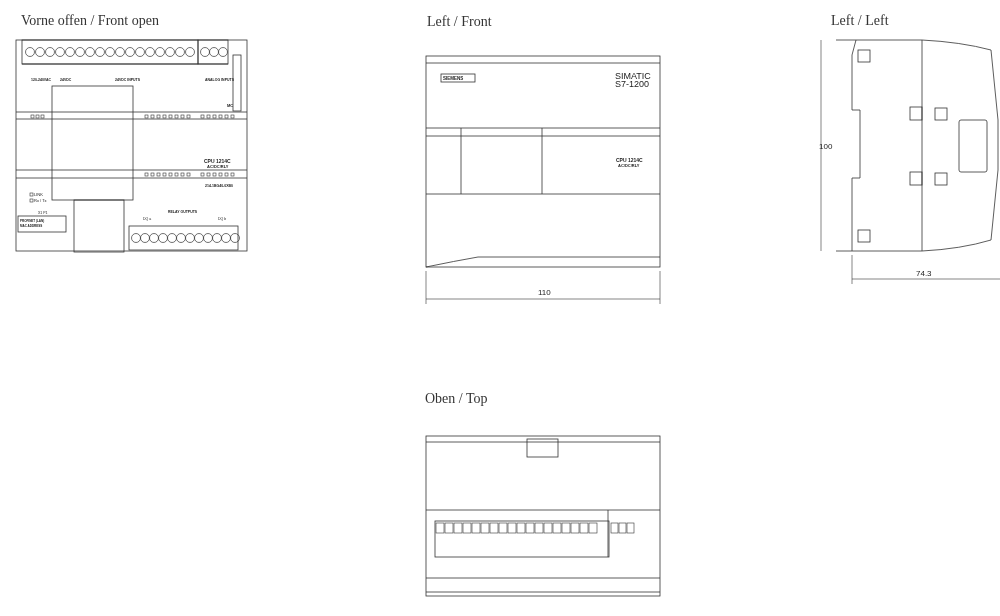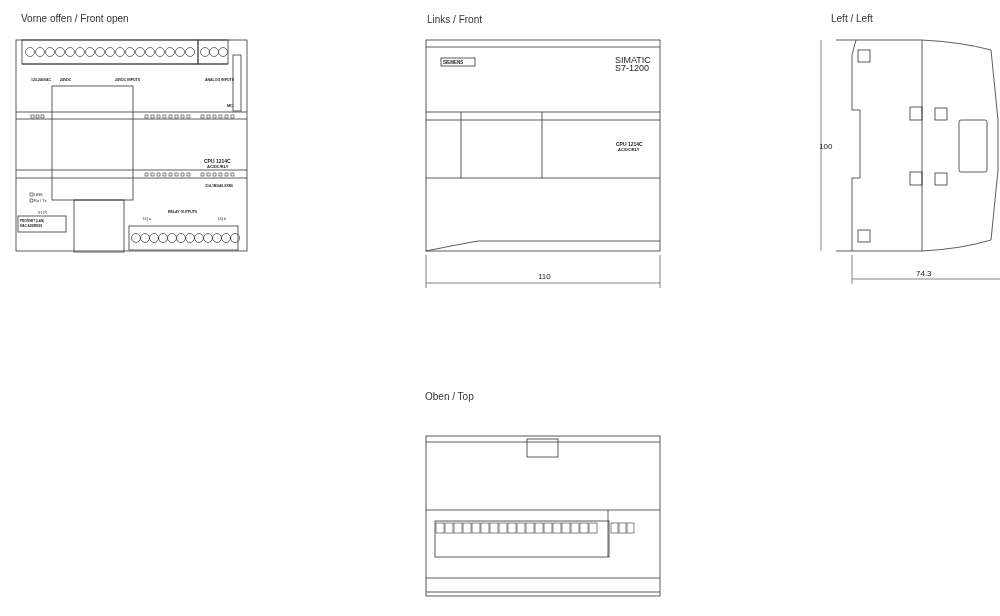--- a/index.html
+++ b/index.html
@@ -1,18 +1,18 @@
 <!DOCTYPE html>
 <html><head>
 <meta charset="utf-8">
 <style>
   html, body { margin:0; padding:0; background:#ffffff; }
   body { width:1000px; height:616px; position:relative; overflow:hidden;
          font-family:"Liberation Sans", sans-serif; color:#222; }
-  .label { position:absolute; font-size:10px; color:#333; white-space:nowrap; }
+  .label { position:absolute; font-size:14px; color:#333; white-space:nowrap;font-family:Liberation Serif, serif; }
   .view { position:absolute; }
   svg { position:absolute; left:0; top:0; overflow:visible; }
   .t { font-family:"Liberation Sans", sans-serif; fill:#222; }
 </style>
 </head>
 <body>
 
 <div class="label" style="left:21px;top:13px;">Vorne offen / Front open</div>
 
 <div class="view" style="left:0;top:0;width:260px;height:260px;">
@@ -118,23 +118,23 @@
   <text class="t" x="38" y="214" font-size="3.5">X1 P1</text>
   <text class="t" x="20" y="222" font-size="3" font-weight="bold">PROFINET (LAN)</text>
   <text class="t" x="20" y="227" font-size="3" font-weight="bold">MAC ADDRESS</text>
   <text class="t" x="168" y="213" font-size="3.5" font-weight="bold">RELAY OUTPUTS</text>
   <text class="t" x="143" y="220" font-size="3.5">DQ a</text>
   <text class="t" x="218" y="220" font-size="3.5">DQ b</text>
   <text class="t" x="227" y="107" font-size="4" font-weight="bold">MC</text>
 </svg>
 </div>
 
-<div class="label" style="left:427px;top:14px;">Links / Front</div>
-
-<div class="view" style="left:0;top:0;width:808px;height:300px;">
+<div class="label" style="left:427px;top:14px;">Left / Front</div>
+
+<div class="view" style="left:0;top:16px;width:808px;height:300px;">
 <svg width="1000" height="300" viewBox="0 0 1000 300">
   <g fill="none" stroke="#333" stroke-width="0.8">
     <rect x="426" y="40" width="234" height="211"></rect>
     <line x1="426" y1="47" x2="660" y2="47"></line>
     <line x1="426" y1="112" x2="660" y2="112"></line>
     <line x1="426" y1="120" x2="660" y2="120"></line>
     <line x1="426" y1="178" x2="660" y2="178"></line>
     <line x1="461" y1="112" x2="461" y2="178"></line>
     <line x1="542" y1="112" x2="542" y2="178"></line>
     <rect x="441" y="58" width="34" height="8"></rect>

